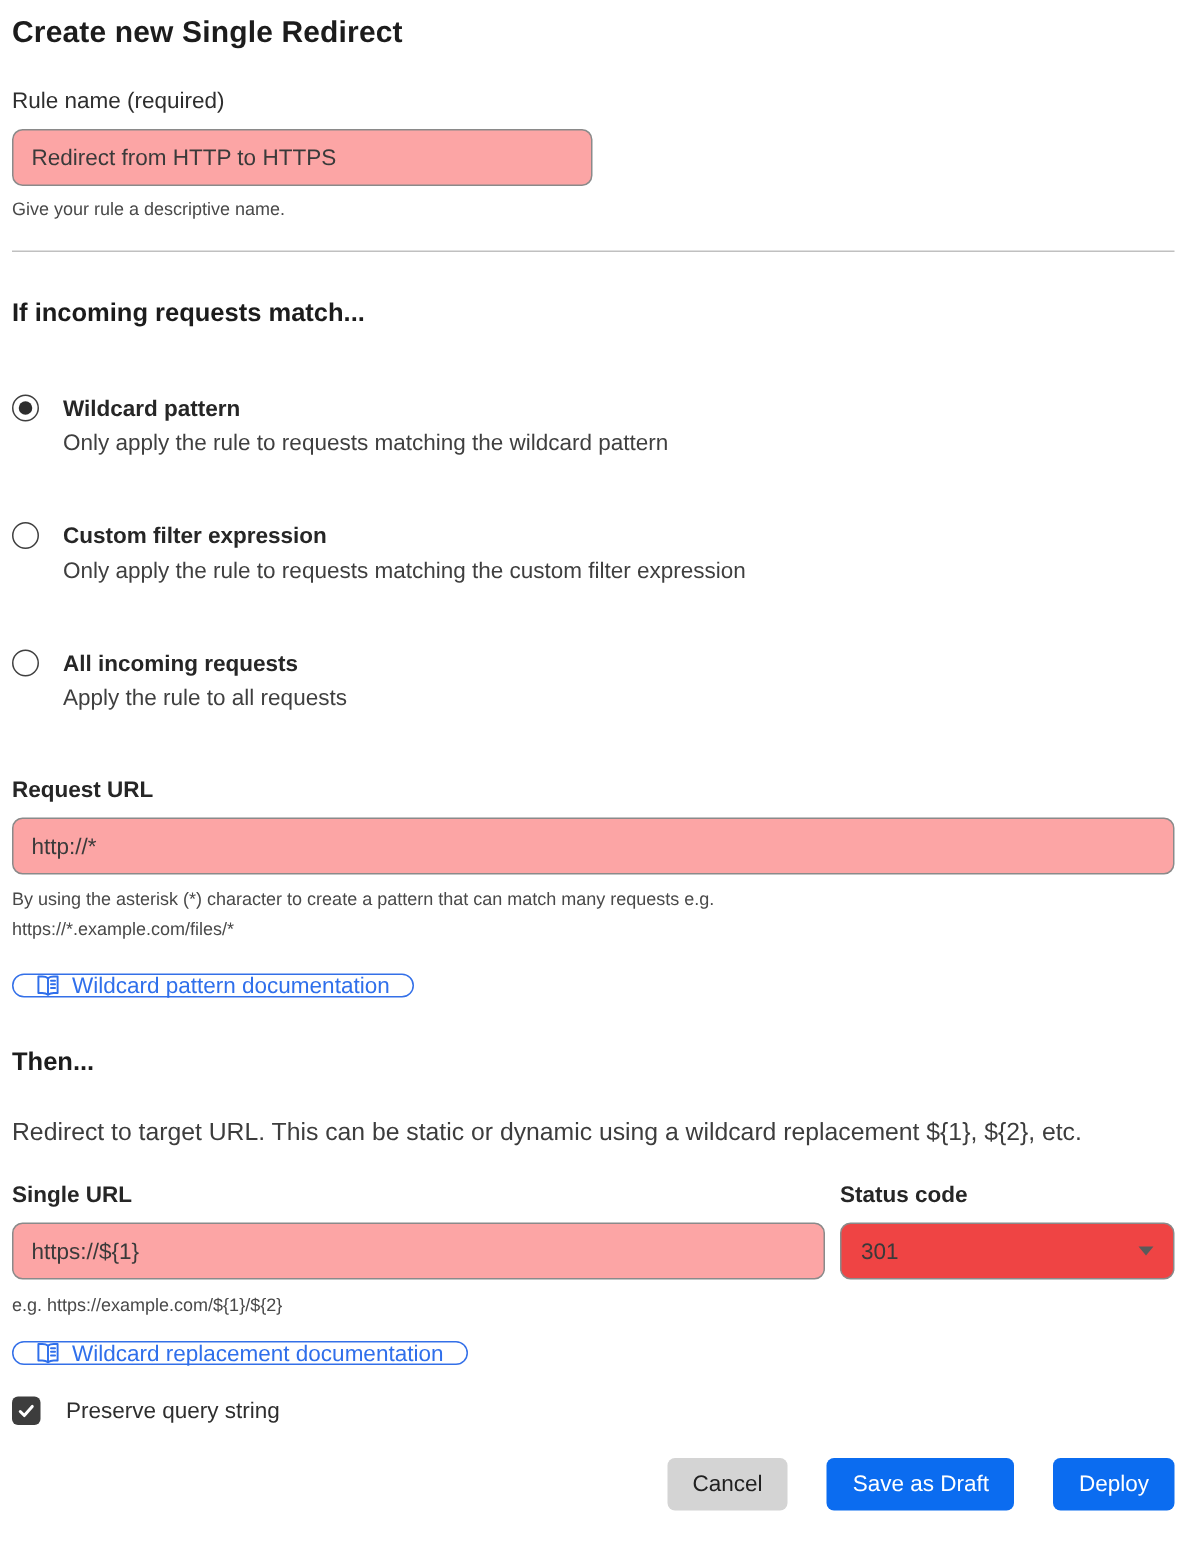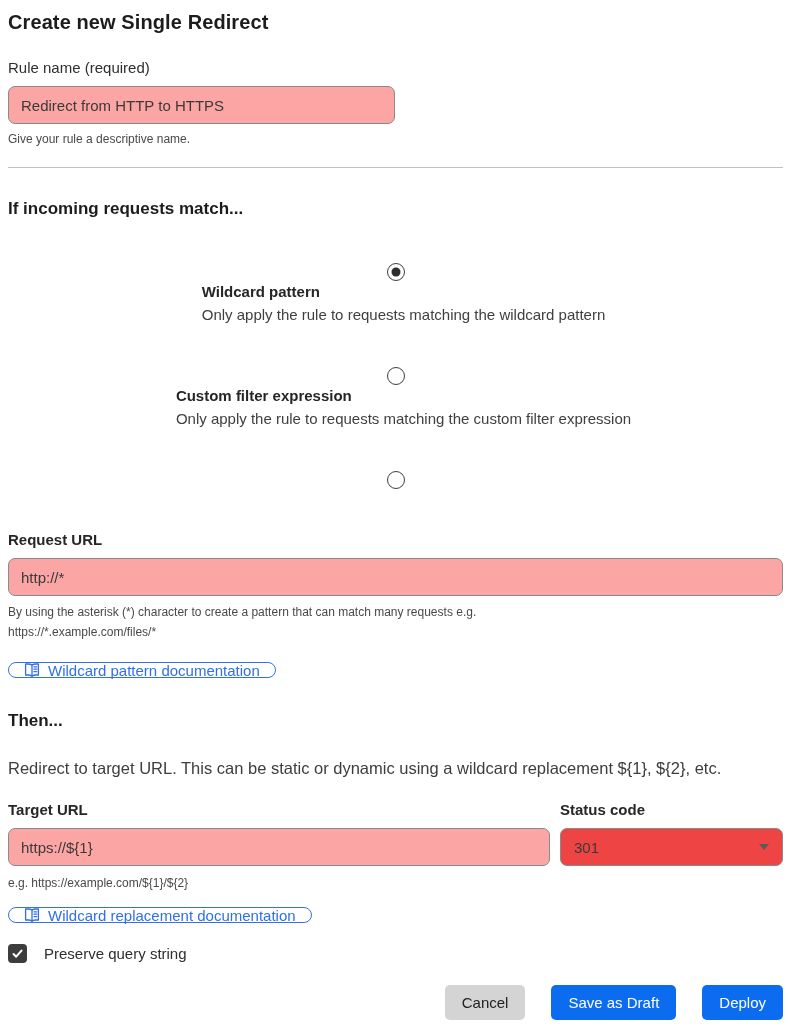--- a/index.html
+++ b/index.html
@@ -63,24 +63,23 @@
   .divider {
     border: none;
     border-top: 1px solid #c0c0c0;
     margin: 18px 0 30px 0;
   }
 
   
   .match-section .section-heading { margin-bottom: 42px; }
   .radio-option {
     display: flex;
-    align-items: center;
+    align-items: flex-start;
     margin-bottom: 41px;
     cursor: pointer;
-    flex-direction: column;
   }
   .radio-circle {
     flex: 0 0 auto;
     width: 18px;
     height: 18px;
     border: 1.6px solid #3f3f3f;
     border-radius: 50%;
     margin: 1px 0 0 0;
     position: relative;
     background: #fff;
@@ -245,20 +244,24 @@
     <div class="radio-option">
       <span class="radio-circle"></span>
       <span class="radio-texts">
         <span class="radio-label" style="display:block">Custom filter expression</span>
         <span class="radio-desc" style="display:block">Only apply the rule to requests matching the custom filter expression</span>
       </span>
     </div>
 
     <div class="radio-option">
       <span class="radio-circle"></span>
+      <span class="radio-texts">
+        <span class="radio-label" style="display:block">All incoming requests</span>
+        <span class="radio-desc" style="display:block">Apply the rule to all requests</span>
+      </span>
     </div>
   </div>
 
   <div class="request-url-block">
     <label class="field-label strong">Request URL</label>
     <input class="text-input" type="text" value="http://*" style="">
     <div class="help-text">By using the asterisk (*) character to create a pattern that can match many requests e.g.</div>
     <div class="help-text">https://*.example.com/files/*</div>
   </div>
 
@@ -273,21 +276,21 @@
       </svg>
     </span>
     <span>Wildcard pattern documentation</span>
   </button>
 
   <h2 class="section-heading then-heading">Then...</h2>
   <p class="then-desc">Redirect to target URL. This can be static or dynamic using a wildcard replacement ${1}, ${2}, etc.</p>
 
   <div class="target-status-row">
     <div class="target-col">
-      <label class="field-label strong">Target URL</label>
+      <label class="field-label strong">Single URL</label>
       <input class="text-input" type="text" value="https://${1}" style="">
     </div>
     <div class="status-col">
       <label class="field-label strong">Status code</label>
       <div class="select-box">
         <span>301</span>
         <span class="chevron-down"></span>
       </div>
     </div>
   </div>

